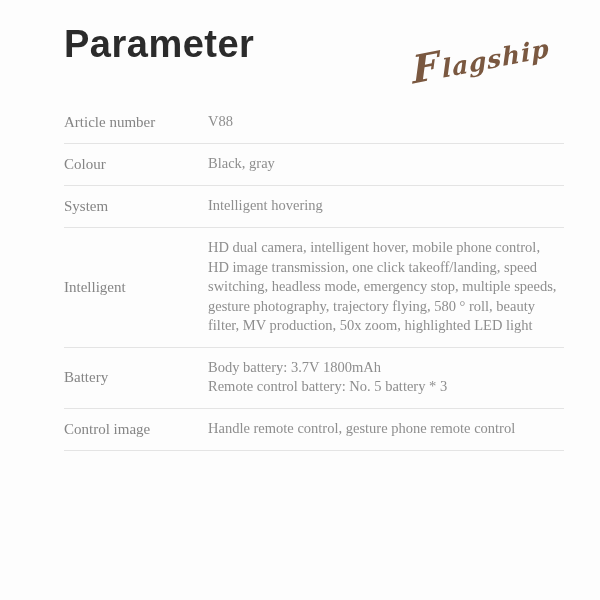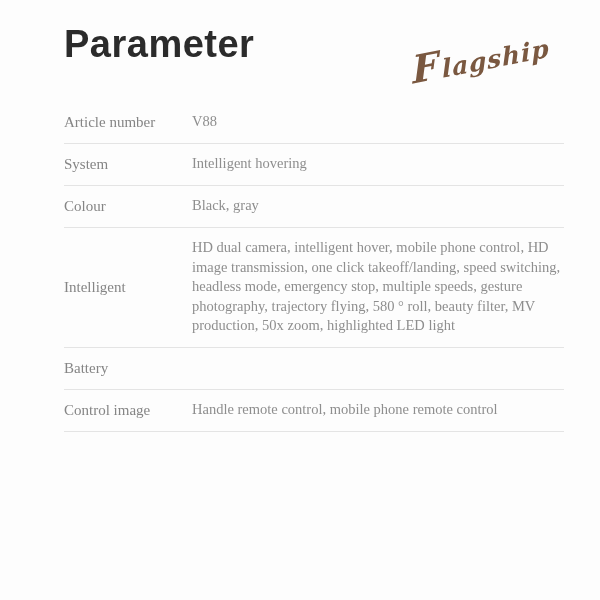--- a/index.html
+++ b/index.html
@@ -66,20 +66,21 @@
     color: #858585;
     line-height: 19px;
     padding-top: 1px;
   }
   .spec-value {
     flex: 1;
     font-size: 14.5px;
     color: #8e8e8e;
     line-height: 19.5px;
     white-space: pre-line;
+    margin-left: 16px;
   }
 </style>
 </head>
 <body>
 
 <div class="page">
 
   <div class="header">
     <div class="title">Parameter</div>
     <div class="signature"><span class="big-f">F</span><span>lagship</span></div>
@@ -87,42 +88,44 @@
 
   <div class="spec-table">
 
     <div class="spec-row">
       <div class="spec-label">Article number</div>
       <div class="spec-value">V88</div>
     </div>
 
 
     <div class="spec-row">
-      <div class="spec-label">System</div>
-      <div class="spec-value">Intelligent hovering</div>
+      <div class="spec-label">Colour</div>
+      <div class="spec-value">Black, gray</div>
     </div>
 
     <div class="spec-row">
-      <div class="spec-label">Colour</div>
-      <div class="spec-value">Black, gray</div>
+      <div class="spec-label">System</div>
+      <div class="spec-value">Intelligent hovering</div>
     </div>
 
     <div class="spec-row">
       <div class="spec-label">Intelligent</div>
       <div class="spec-value">HD dual camera, intelligent hover, mobile phone control, HD image transmission, one click takeoff/landing, speed switching, headless mode, emergency stop, multiple speeds, gesture photography, trajectory flying, 580 ° roll, beauty filter, MV production, 50x zoom, highlighted LED light</div>
     </div>
 
 
     <div class="spec-row">
       <div class="spec-label">Battery</div>
+      <div class="spec-value">Body battery: 3.7V 1800mAh
+Remote control battery: No. 5 battery * 3</div>
     </div>
 
     <div class="spec-row">
       <div class="spec-label">Control image</div>
-      <div class="spec-value">Handle remote control, mobile phone remote control</div>
+      <div class="spec-value">Handle remote control, gesture phone remote control</div>
     </div>
 
     <div class="spec-row">
       
       
     </div>
 
   </div>
 </div>
 

